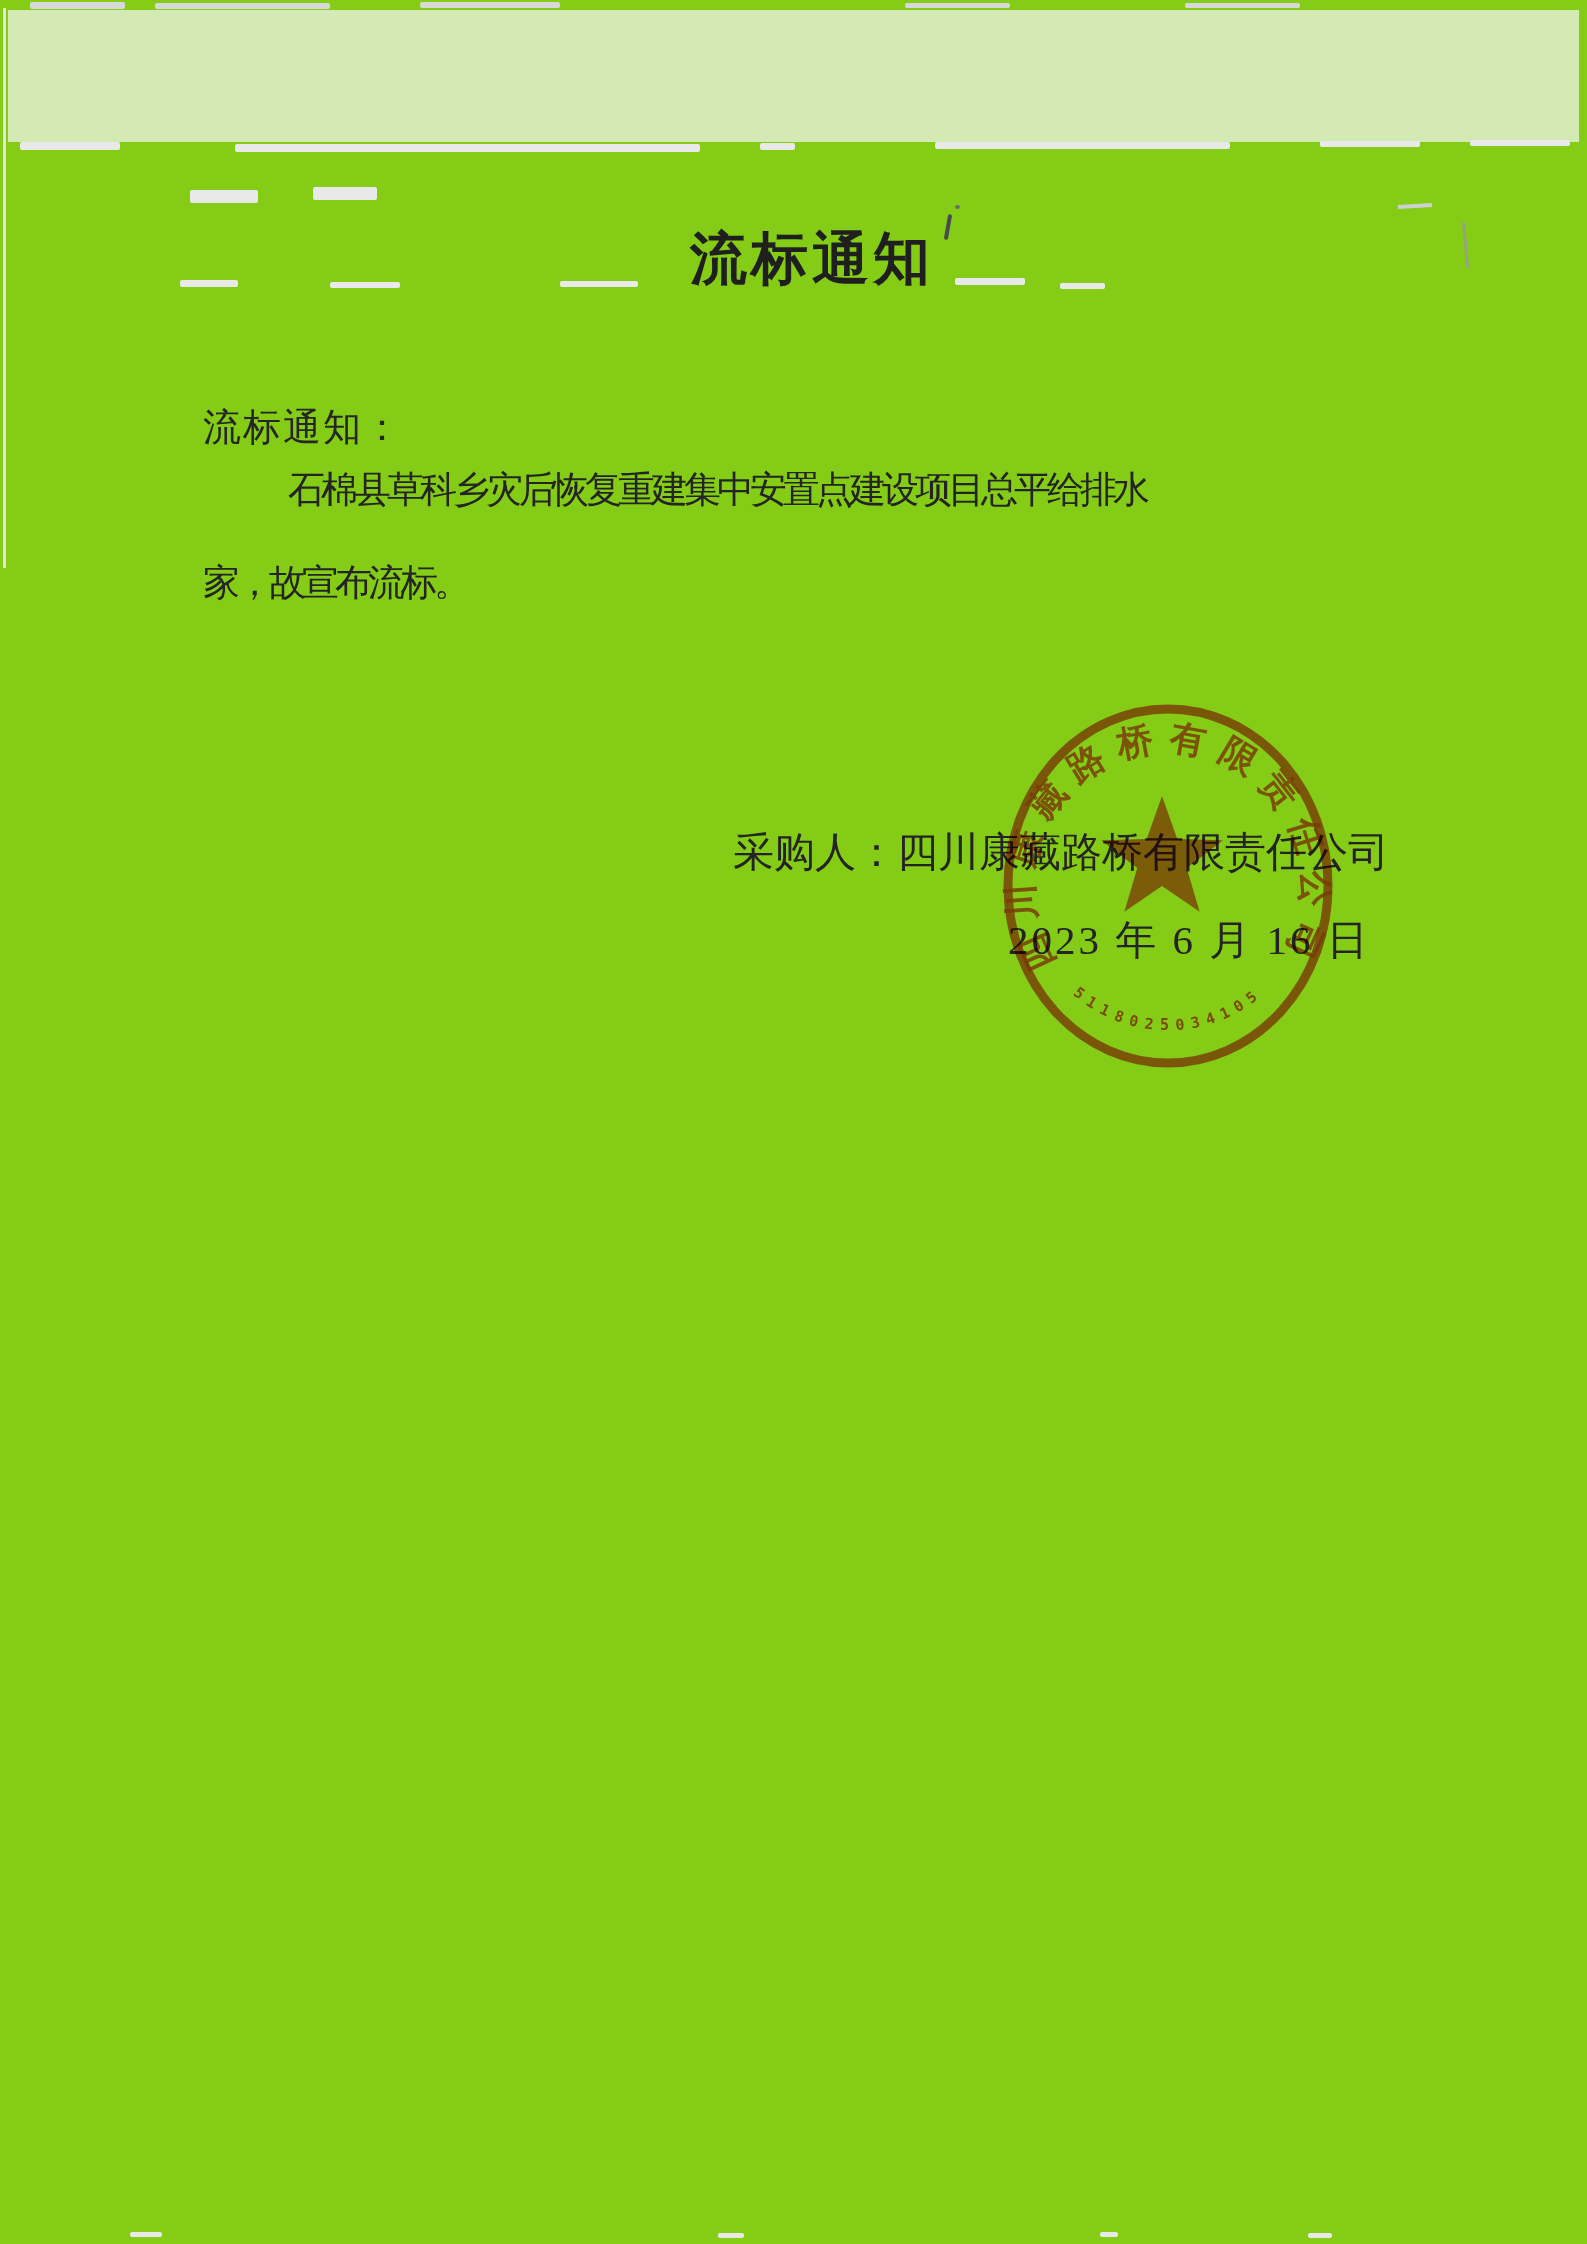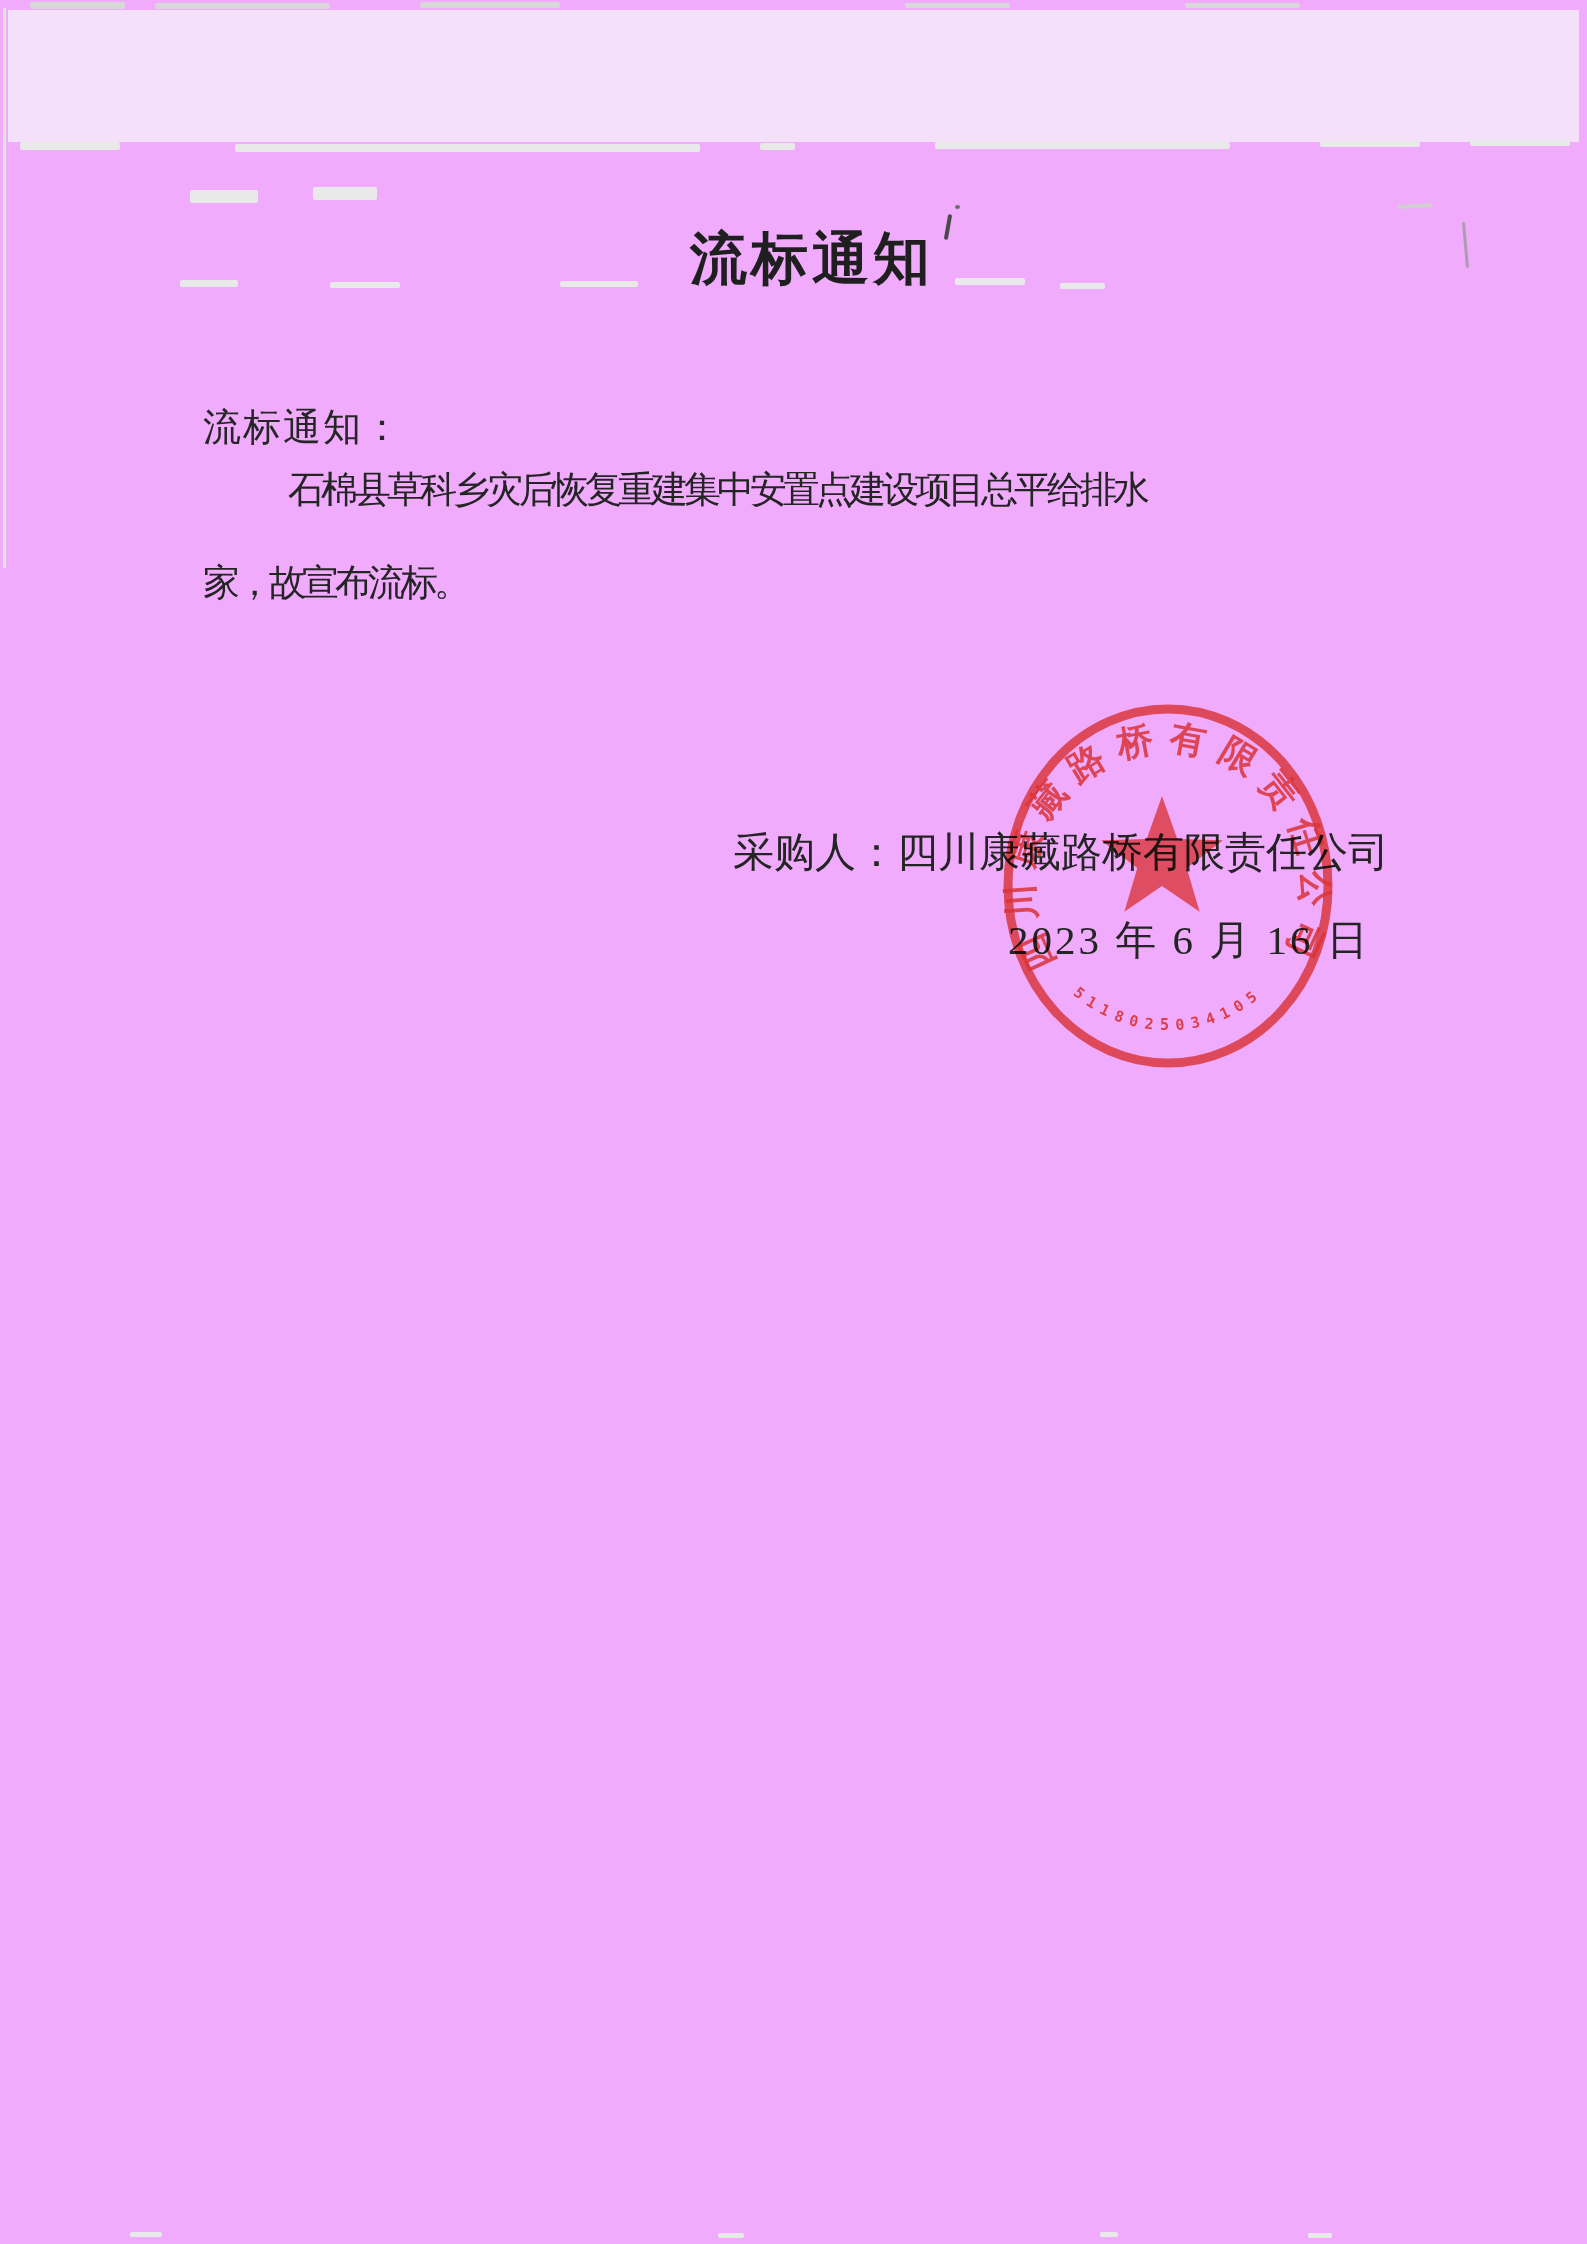--- a/index.html
+++ b/index.html
@@ -1,19 +1,19 @@
 <!DOCTYPE html>
 <html style="--ink: #e74b37; --text: #262626;"><head>
 <meta charset="utf-8">
 <style>
   html,body{margin:0;padding:0;background:#ffffff;}
   .page{
     position:relative;
     width:1587px;height:2244px;
-    background:#f0abfc;
+    background:#84cc16;
     overflow:hidden;
     font-family:"Liberation Serif","DejaVu Serif",serif;
     color:var(--text,#262626);
   }
   
   .art{position:absolute;pointer-events:none;}
   .top-tint{left:8px;top:10px;width:1571px;height:132px;background:#f7f7f8;opacity:.7;}
   .edge-line{left:3px;top:8px;width:3px;height:560px;background:#e4e4df;}
   .dash{background:#e9e9ea;border-radius:2px;}
   .dark-dash{background:#d8d8d8;border-radius:2px;}

